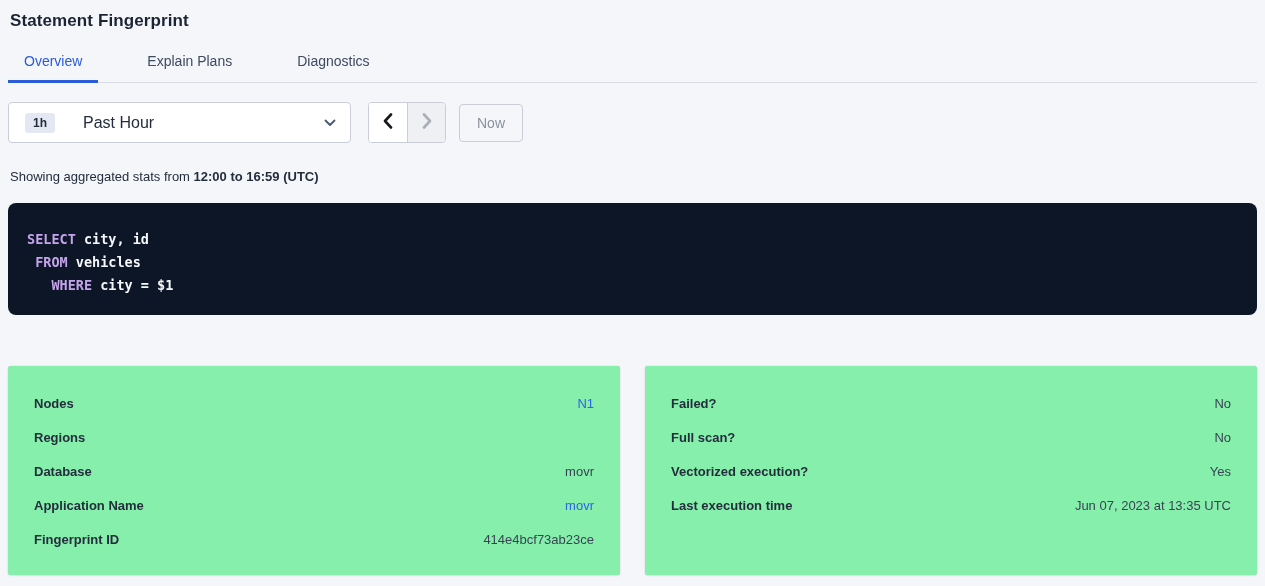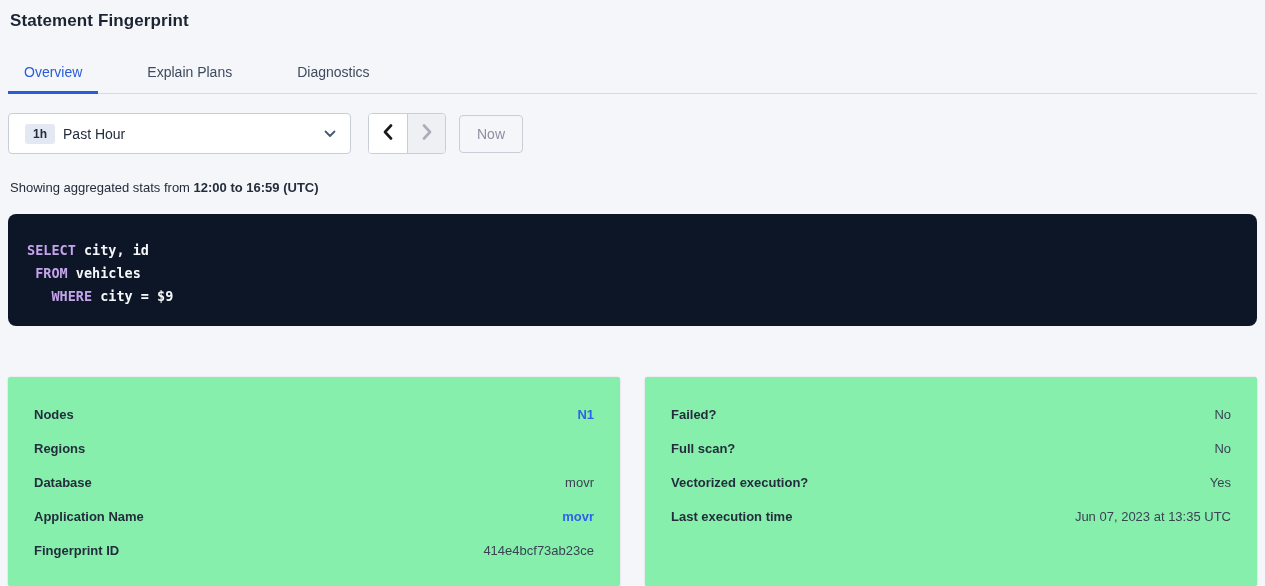--- a/index.html
+++ b/index.html
@@ -25,41 +25,41 @@
   .page{padding:0 8px;width:1265px;}
 
   
   .page-title{
     font-size:17px;font-weight:700;color:#1c2433;
     padding:11px 2px 0 2px;letter-spacing:.1px;
   }
 
   
   .tab-bar{
-    margin-top:33px;border-bottom:1px solid var(--divider-gray);
+    margin-top:22px;border-bottom:1px solid var(--divider-gray);
     display:flex;align-items:center;
   }
   .tab{
     font-size:14px;color:#3e4a5e;padding:0 16px 11px 16px;
     border-bottom:3px solid transparent;margin-bottom:-1px;cursor:pointer;
   }
   .tab + .tab{margin-left:33px;}
   .tab.active{color:var(--accent-blue);border-bottom-color:var(--accent-blue);font-weight:400;}
 
   
   .time-row{margin-top:19px;display:flex;align-items:center;}
   .time-dropdown{
     width:343px;height:41px;background:#fff;border:1px solid var(--border-gray);
     border-radius:4px;display:flex;align-items:center;padding:0 16px;position:relative;cursor:pointer;
   }
   .time-badge{
     background:#e3e8f2;border-radius:3px;font-size:12px;font-weight:700;
     color:var(--text-dark);padding:4px 8px;line-height:1;
   }
-  .time-label{margin-left:8px;font-size:14px;color:var(--text-dark);}
+  .time-label{margin-left:28px;font-size:16px;color:var(--text-dark);}
   .chevron-down{position:absolute;right:14px;top:50%;transform:translateY(-50%);display:flex;}
 
   .arrow-group{
     margin-left:17px;height:41px;border:1px solid var(--border-gray);
     border-radius:4px;display:flex;overflow:hidden;background:#fff;
   }
   .arrow-btn{
     width:38px;height:100%;display:flex;align-items:center;justify-content:center;
     background:#fff;border:none;cursor:pointer;padding:0;
   }
@@ -92,21 +92,21 @@
     background:#86efac;border-radius:3px;height:209px;
     padding:20px 26px;flex:1;
     box-shadow:0 1px 2px rgba(60,70,90,.10), 0 0 1px rgba(60,70,90,.35);
   }
   .card.left{max-width:615px;}
   .detail-row{
     height:34px;display:flex;align-items:center;justify-content:space-between;
   }
   .detail-label{font-size:13px;font-weight:700;color:var(--text-dark);}
   .detail-value{font-size:13px;color:var(--text-value);}
-  a.detail-value.link{color:var(--link-blue);text-decoration:none;cursor:pointer;font-weight:bold;}
+  a.detail-value.link{color:var(--link-blue);text-decoration:none;cursor:pointer;}
 </style>
 </head>
 <body>
 
 <div class="page">
 
   <h1 class="page-title">Statement Fingerprint</h1>
 
   <nav class="tab-bar">
     <div class="tab active">Overview</div>
@@ -143,21 +143,21 @@
     </div>
 
     <button class="now-button">Now</button>
   </div>
 
   <p class="stats-line"><span>Showing aggregated stats from </span><span class="range">12:00 to 16:59 (UTC)</span></p>
 
   <div class="sql-box">
     <div class="sql-line"><span></span><span class="kw">SELECT</span><span> city, id</span></div>
     <div class="sql-line"><span> </span><span class="kw">FROM</span><span> vehicles</span></div>
-    <div class="sql-line"><span>   </span><span class="kw">WHERE</span><span> city = $9</span></div>
+    <div class="sql-line"><span>   </span><span class="kw">WHERE</span><span> city = $1</span></div>
   </div>
 
   <div class="cards-row">
 
     <section class="card left">
       <div class="detail-row">
         <span class="detail-label">Nodes</span>
         <a class="detail-value link">N1</a>
       </div>
       <div class="detail-row">

